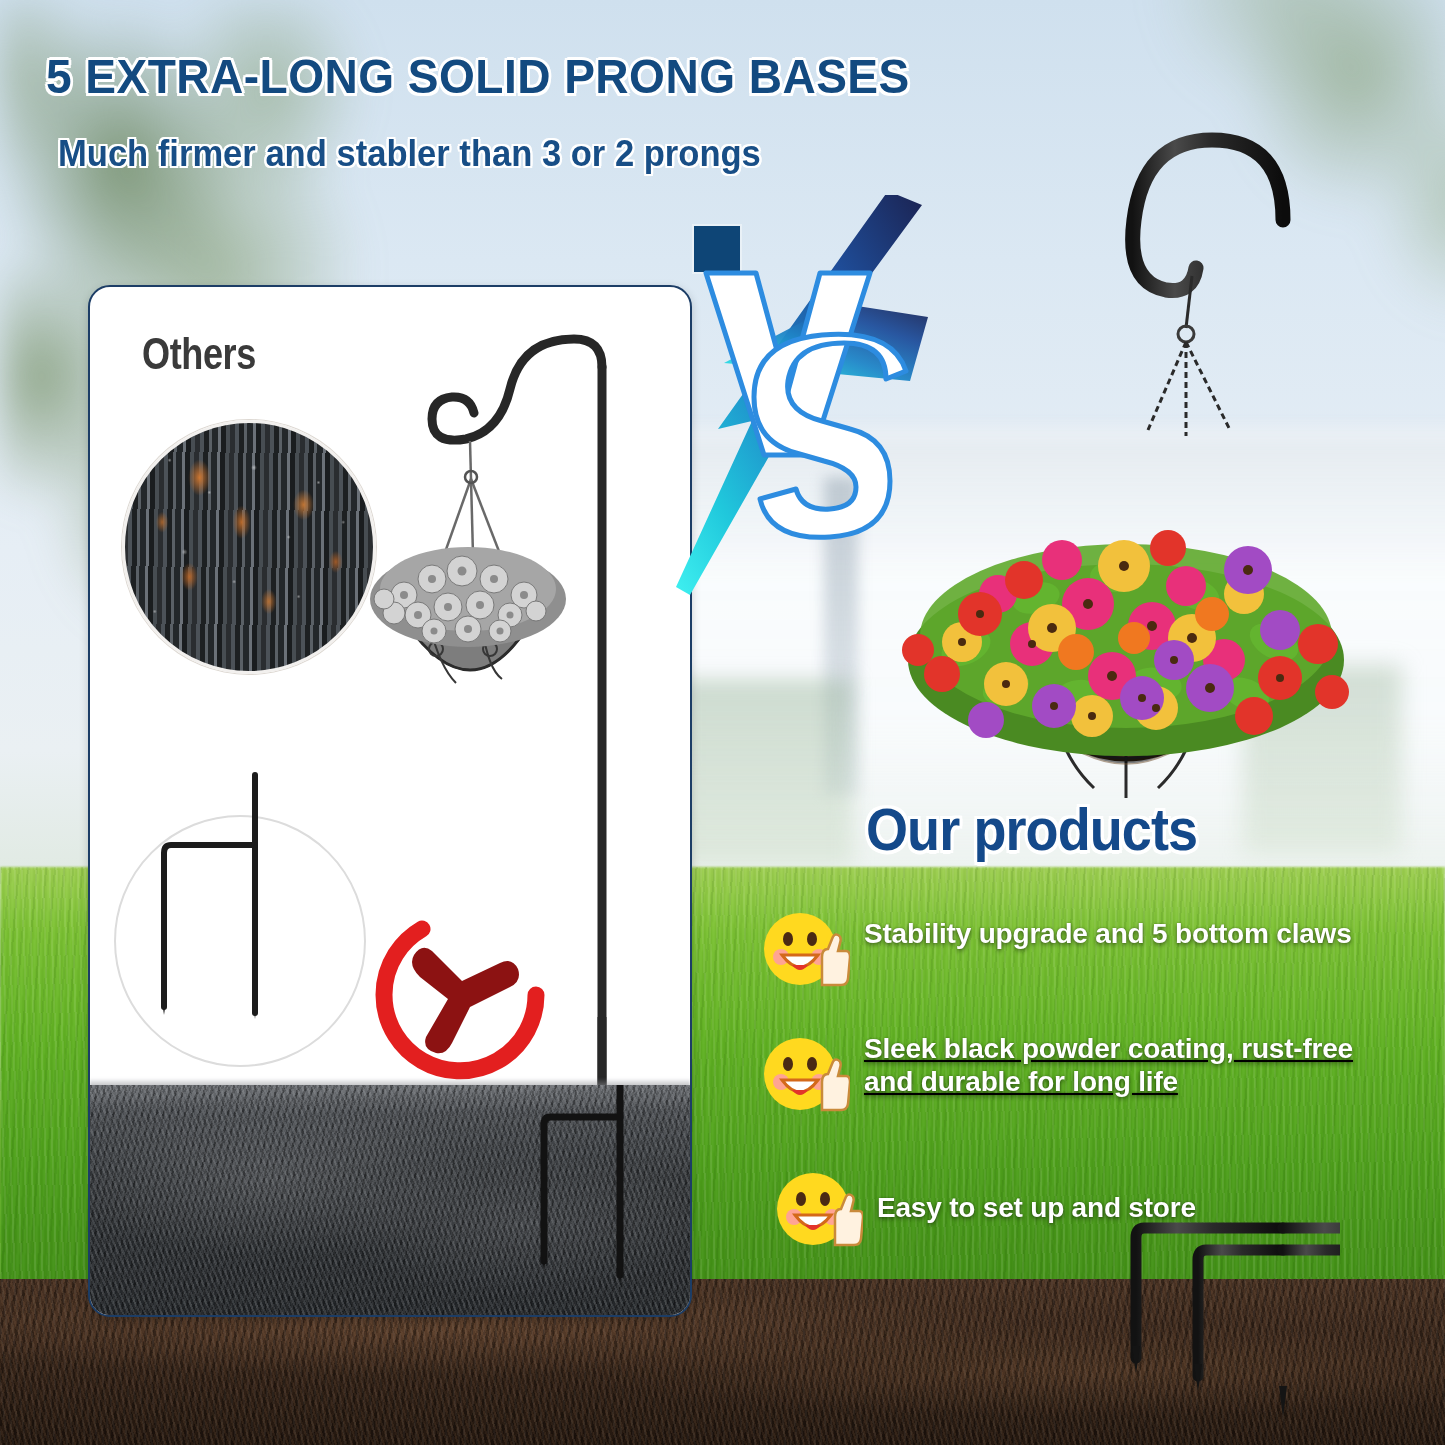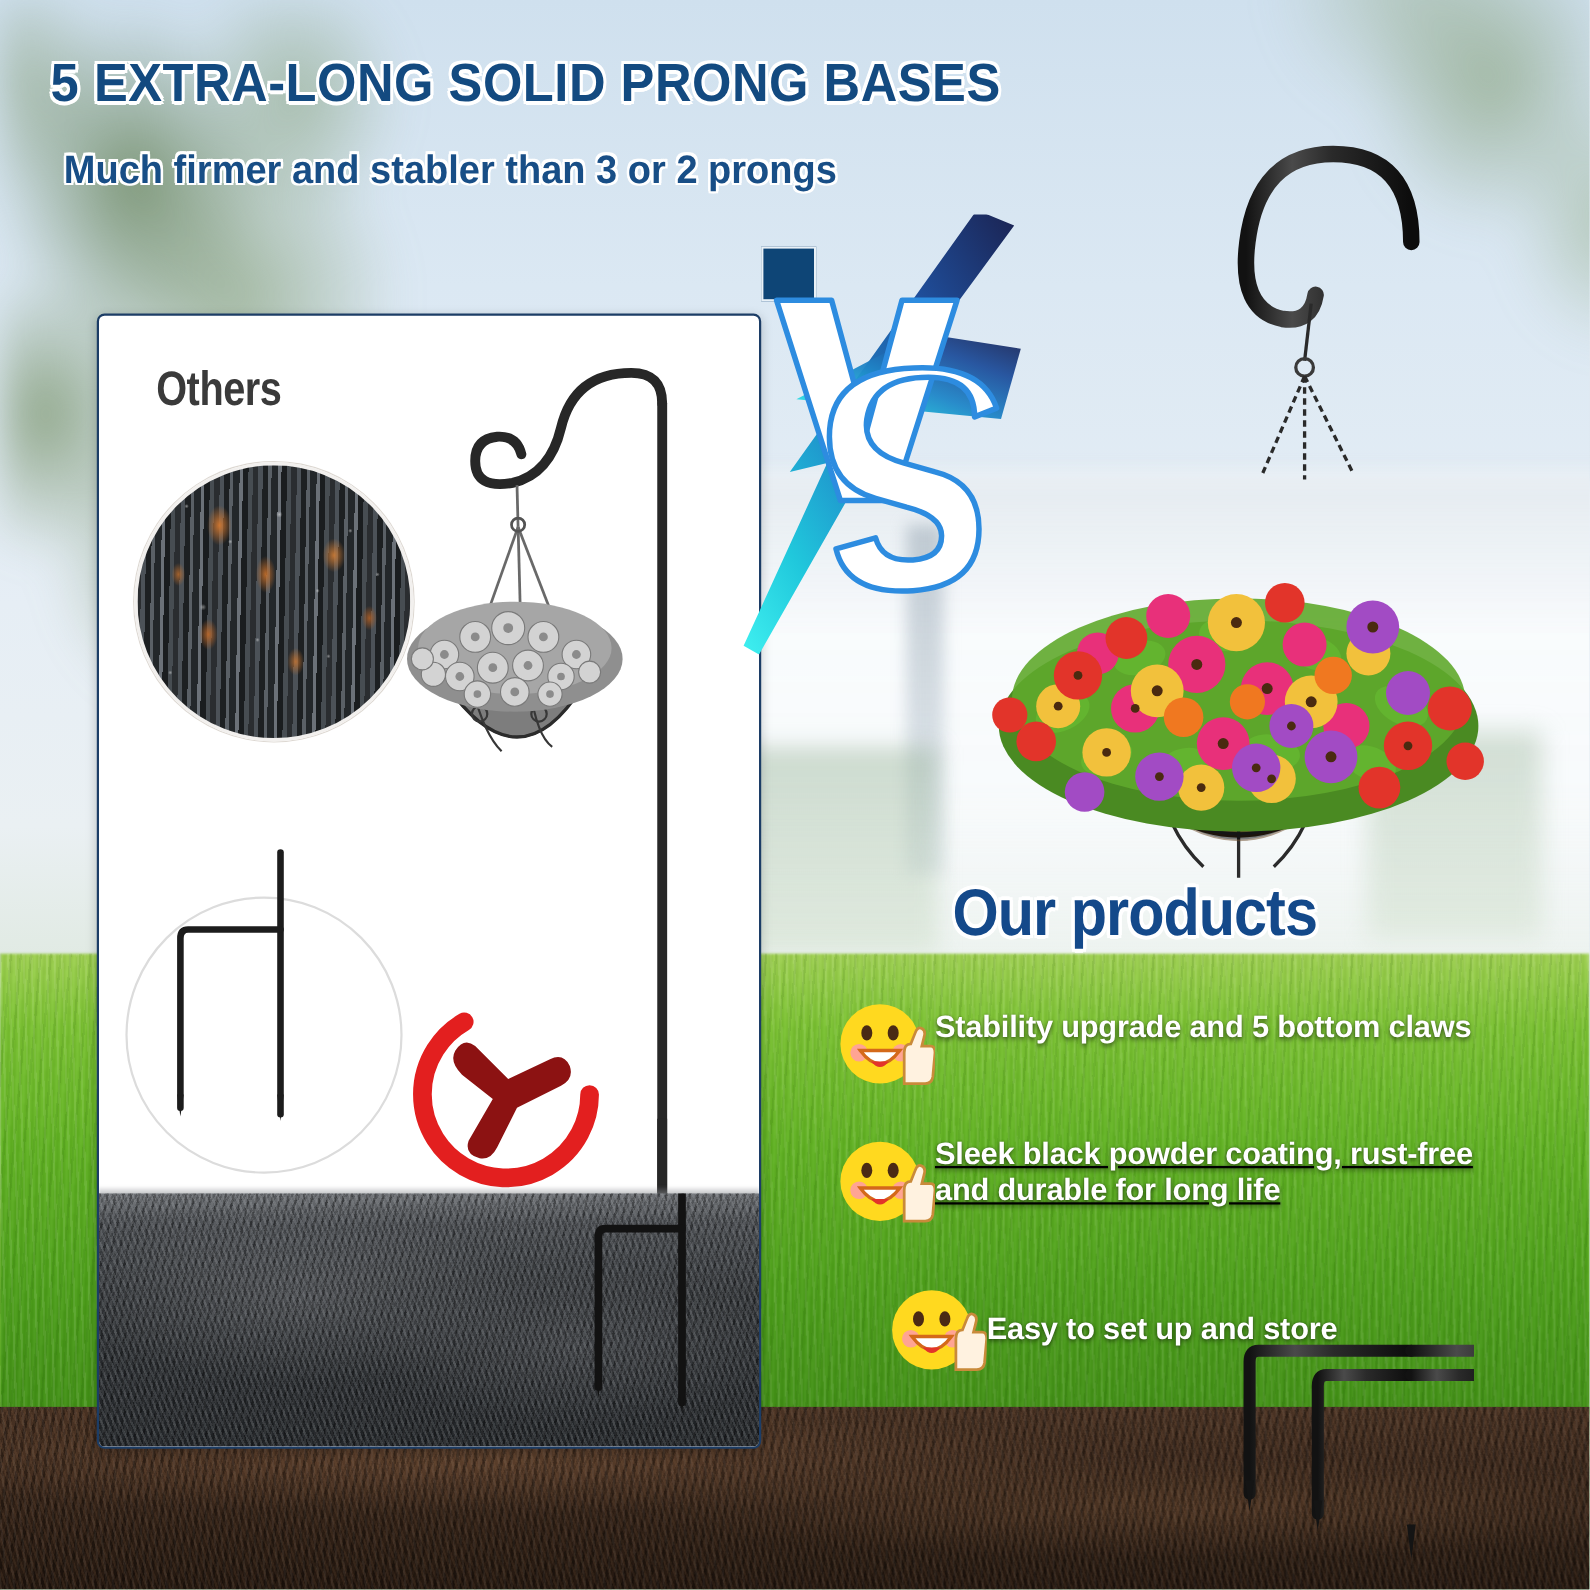--- a/index.html
+++ b/index.html
@@ -78,21 +78,21 @@
       0 -2.4px 0 #fff, 0 2.4px 0 #fff, -2.4px 0 0 #fff, 2.4px 0 0 #fff;}
 
   
   .vs-wrap{position:absolute;left:660px;top:195px;width:300px;height:400px;}
   .vs-square{position:absolute;left:32px;top:29px;width:46px;height:46px;
     background:#0e4576;border:2px solid #e9f1f7;}
   .vs-svg{position:absolute;left:0;top:0;width:300px;height:400px;}
 
   
   .card{position:absolute;left:88px;top:285px;width:600px;height:1028px;
-    background:#fff;border:2.5px solid #1c3d66;border-radius:7px;overflow:hidden;
+    background:#fff;border:2.5px solid #1c3d66;border-radius:22px;overflow:hidden;
     box-shadow:0 3px 10px rgba(0,0,0,.18);}
   .card-title{position:absolute;left:52px;top:42px;font-size:44px;font-weight:bold;
     color:#3a3a3a;letter-spacing:-.5px;transform:scaleX(.82);transform-origin:left center;}
 
   
   .pipes{position:absolute;left:32px;top:133px;width:248px;height:248px;border-radius:50%;
     overflow:hidden;border:3px solid #f2f0ee;box-shadow:0 0 0 1px #ddd8d2;
     background:
       repeating-linear-gradient(91deg,
         #2a2d30 0 5px, #4c5258 5px 9px, #1d2022 9px 14px, #5a6066 14px 17px,
@@ -152,24 +152,24 @@
   .basket-wrap{position:absolute;left:856px;top:398px;width:540px;height:400px;}
   .basket-svg{position:absolute;left:0;top:0;width:540px;height:400px;}
 
   .our-products{position:absolute;left:866px;top:795px;font-size:60px;font-weight:bold;
     color:#14498a;letter-spacing:-1px;white-space:nowrap;
     transform:scaleX(.9);transform-origin:left center;
     text-shadow:-3px -3px 0 #fff, 3px -3px 0 #fff, -3px 3px 0 #fff, 3px 3px 0 #fff,
       0 -3.5px 0 #fff, 0 3.5px 0 #fff, -3.5px 0 0 #fff, 3.5px 0 0 #fff;}
 
   
-  .feat{position:absolute;display:flex;align-items:flex-start;width:620px;}
+  .feat{position:absolute;display:flex;align-items:flex-start;gap:14px;width:620px;}
   .f1{left:762px;top:905px;}
   .f2{left:762px;top:1030px;text-decoration:underline;}
-  .f3{left:762px;top:1165px;padding-left:47px;}
+  .f3{left:728px;top:1165px;padding-left:47px;}
   .emoji{width:88px;height:88px;flex:0 0 88px;position:relative;}
   .feat-text{font-size:28px;font-weight:bold;color:#fff;line-height:1.18;
     padding-top:12px;letter-spacing:-.2px;
     text-shadow:0 2px 4px rgba(0,0,0,.45), 0 0 2px rgba(0,0,0,.3);}
   .f2 .feat-text{padding-top:2px;}
   .f3 .feat-text{padding-top:26px;}
 </style>
 </head>
 <body>
 

